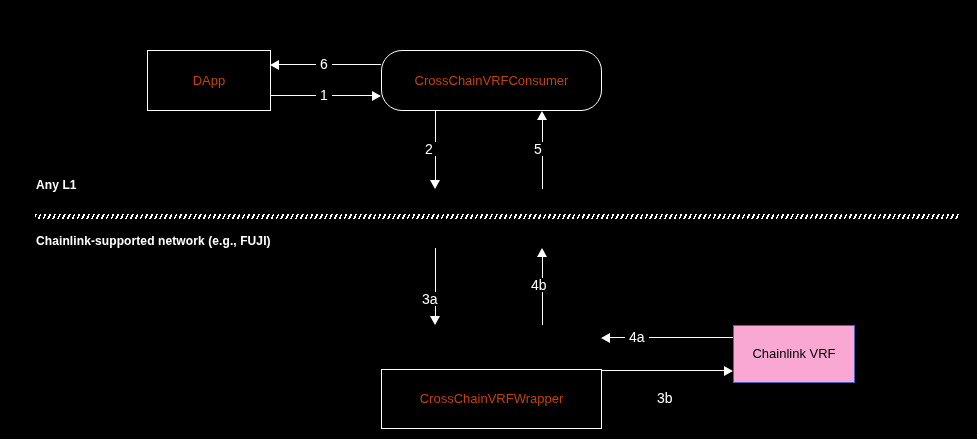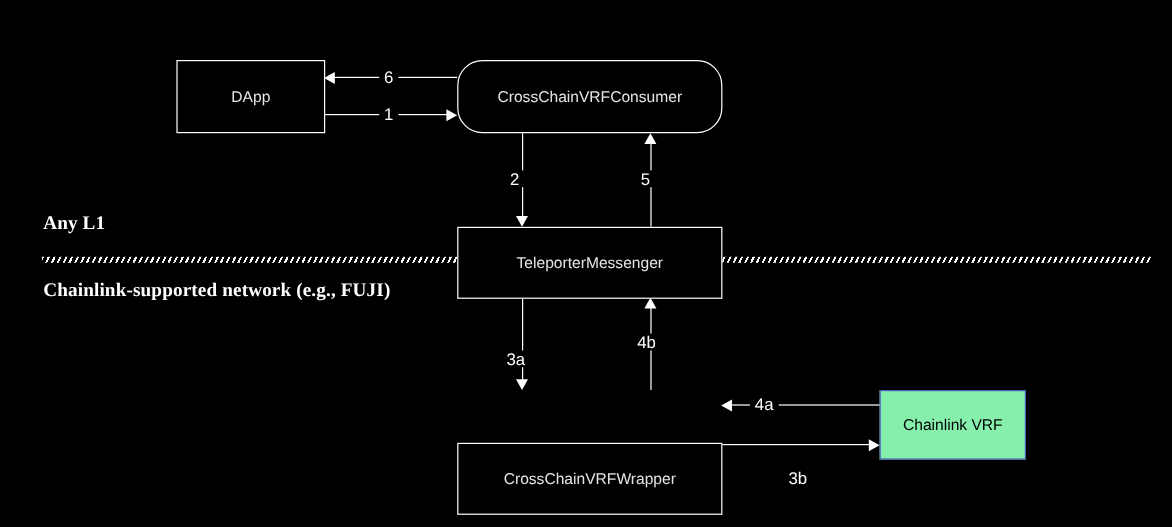--- a/index.html
+++ b/index.html
@@ -21,35 +21,34 @@
     display: flex;
     align-items: center;
     justify-content: center;
     font-size: 13px;
     line-height: 1.2;
     text-align: center;
   }
   .node-dark {
     background: #000000;
     border: 1.5px solid #ffffff;
-    color: #e5e5e5;
+    color: #c2410c;
   }
   .node-blue {
-    background: #86efac;
+    background: #f9a8d4;
     border: 1.5px solid #4a63b8;
     color: #000000;
   }
   .zone-label {
     position: absolute;
-    font-size: 16px;
+    font-size: 12px;
     font-weight: bold;
     color: #ffffff;
     white-space: nowrap;
     letter-spacing: 0.1px;
-    font-family: Liberation Serif, serif;
   }
   .divider {
     position: absolute;
     height: 5px;
     background-image: repeating-linear-gradient(
       115deg,
       #ffffff 0px,
       #ffffff 1.6px,
       #000000 1.6px,
       #000000 4.4px
@@ -139,23 +138,20 @@
   <div class="edge-label" style="left:653px; top:363px;margin-top:28px;">3b</div>
 
   <div class="node node-dark" style="left:147px; top:50px; width:124px; height:61px;">
     <span>DApp</span>
   </div>
 
   <div class="node node-dark" style="left:381px; top:50px; width:221px; height:61px;border-radius:21px;">
     <span>CrossChainVRFConsumer</span>
   </div>
 
-  <div class="node node-dark" style="left:381px; top:189px; width:221px; height:60px;">
-    <span>TeleporterMessenger</span>
-  </div>
 
   <div class="node node-dark" style="left:381px; top:325px; width:221px; height:60px;margin-top:44px;">
     <span>CrossChainVRFWrapper</span>
   </div>
 
   <div class="node node-blue" style="left:733px; top:325px; width:122px; height:58px;">
     <span>Chainlink VRF</span>
   </div>
 
 </div>

